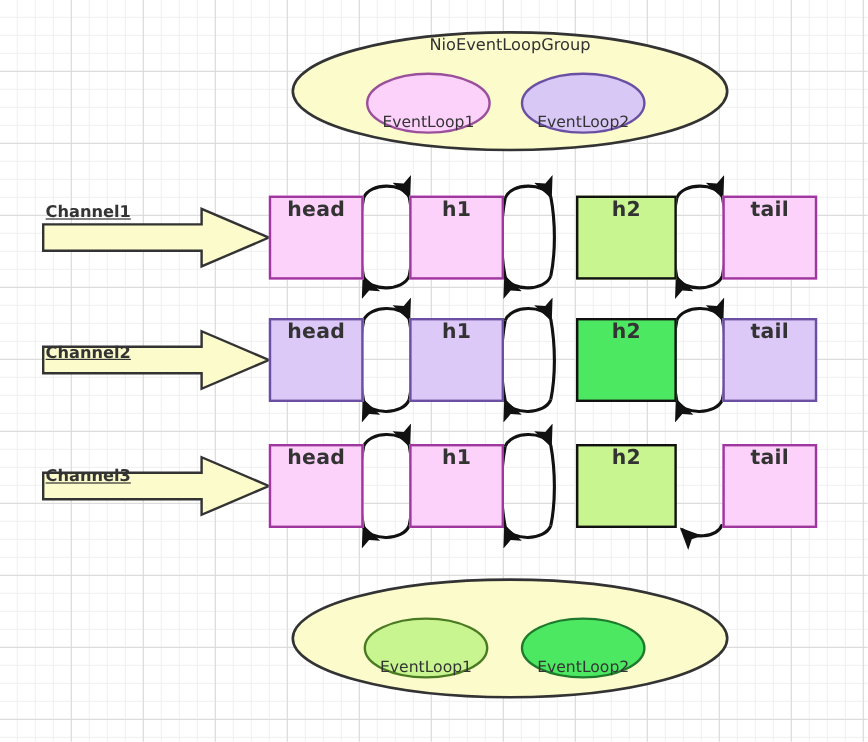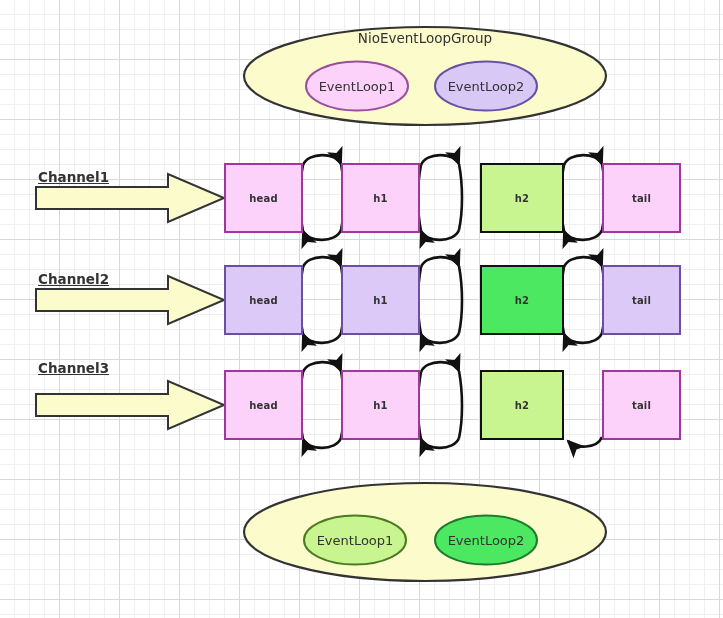--- a/index.html
+++ b/index.html
@@ -16,34 +16,35 @@
     font-family:"DejaVu Sans", sans-serif;
     overflow:hidden;
     position:relative;
   }
   #stage{position:absolute;left:0;top:0;width:723px;height:524px;}
   .svg-layer{position:absolute;left:0;top:0;width:723px;height:618px;}
 
   .node-box{
     position:absolute;
     box-sizing:border-box;
-    display:flex;align-items:center;justify-content:center;
-    font-size:10px;font-weight:bold;color:#333333;
+    display:flex;justify-content:center;
+    font-size:17px;font-weight:bold;color:#333333;
     letter-spacing:0.2px;
   }
   .grp-label{
     position:absolute;
     font-size:13.5px;color:#333333;
     text-align:center;white-space:nowrap;
   }
   .ell-label{
     position:absolute;
     display:flex;align-items:center;justify-content:center;
     font-size:13px;color:#333333;white-space:nowrap;
     pointer-events:none;
+    margin-top:16px;
   }
   .ch-label{
     position:absolute;
     font-size:13.5px;font-weight:bold;color:#333333;
     white-space:nowrap;
     text-decoration:underline;
   }
 </style>
 </head>
 <body>
@@ -148,35 +149,35 @@
   <div class="node-box" style="left:341px;top:163px;width:79px;height:70px;background:#fcd2fb;border:2px solid #a0379f;">
     <span>h1</span>
   </div>
   <div class="node-box" style="left:480px;top:163px;width:84px;height:70px;background:#c8f58f;border:2px solid #111111;">
     <span>h2</span>
   </div>
   <div class="node-box" style="left:602px;top:163px;width:79px;height:70px;background:#fcd2fb;border:2px solid #a0379f;">
     <span>tail</span>
   </div>
 
-  <div class="ch-label" style="left:38px;top:271px;">Channel2</div>
+  <div class="ch-label" style="left:38px;top:286px;">Channel2</div>
   <div class="node-box" style="left:224px;top:265px;width:79px;height:70px;background:#dcc9f7;border:2px solid #6b4fa3;">
     <span>head</span>
   </div>
   <div class="node-box" style="left:341px;top:265px;width:79px;height:70px;background:#dcc9f7;border:2px solid #6b4fa3;">
     <span>h1</span>
   </div>
   <div class="node-box" style="left:480px;top:265px;width:84px;height:70px;background:#4ce862;border:2px solid #111111;">
     <span>h2</span>
   </div>
   <div class="node-box" style="left:602px;top:265px;width:79px;height:70px;background:#dcc9f7;border:2px solid #6b4fa3;">
     <span>tail</span>
   </div>
 
-  <div class="ch-label" style="left:38px;top:360px;">Channel3</div>
+  <div class="ch-label" style="left:38px;top:389px;">Channel3</div>
   <div class="node-box" style="left:224px;top:370px;width:79px;height:70px;background:#fcd2fb;border:2px solid #a0379f;">
     <span>head</span>
   </div>
   <div class="node-box" style="left:341px;top:370px;width:79px;height:70px;background:#fcd2fb;border:2px solid #a0379f;">
     <span>h1</span>
   </div>
   <div class="node-box" style="left:480px;top:370px;width:84px;height:70px;background:#c8f58f;border:2px solid #111111;">
     <span>h2</span>
   </div>
   <div class="node-box" style="left:602px;top:370px;width:79px;height:70px;background:#fcd2fb;border:2px solid #a0379f;">

